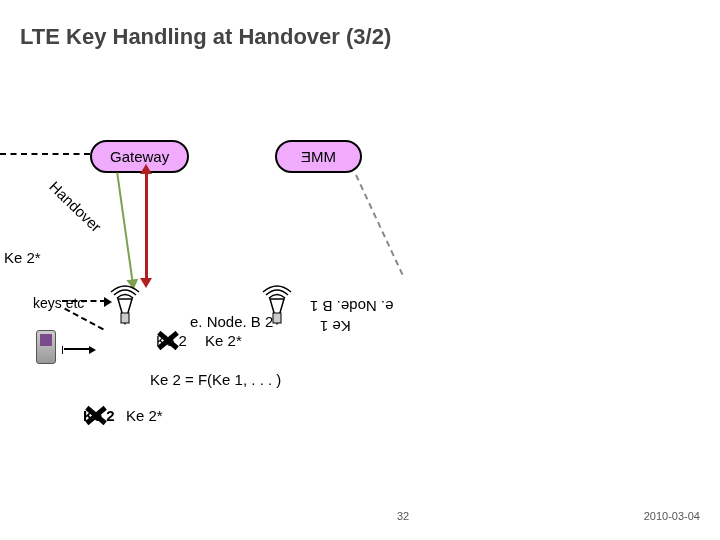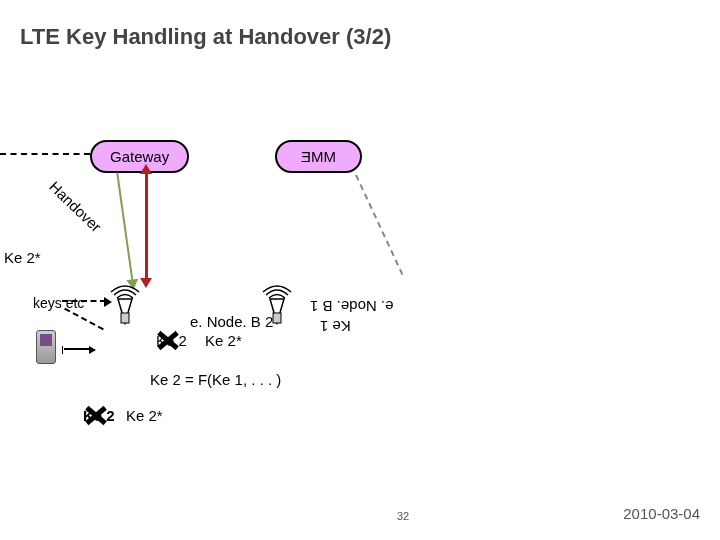--- a/index.html
+++ b/index.html
@@ -114,21 +114,21 @@
     left: 50%;
     transform: translateX(-50%);
     font-size: 11px;
     color: #555;
     margin-left: 43px;
   }
   .slide-date {
     position: absolute;
     bottom: 18px;
     right: 20px;
-    font-size: 15px;
+    font-size: 11px;
     color: #555;
   }
   .strike {
     position: absolute;
   }
   .strike::before, .strike::after {
     content: "";
     position: absolute;
     width: 24px;
     height: 5px;

